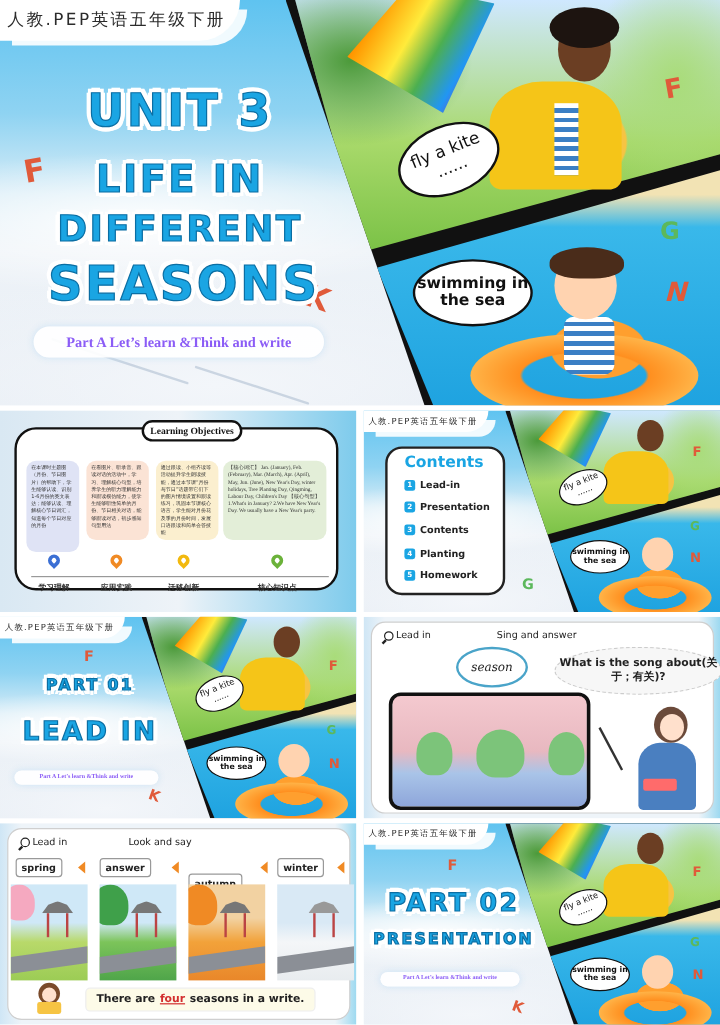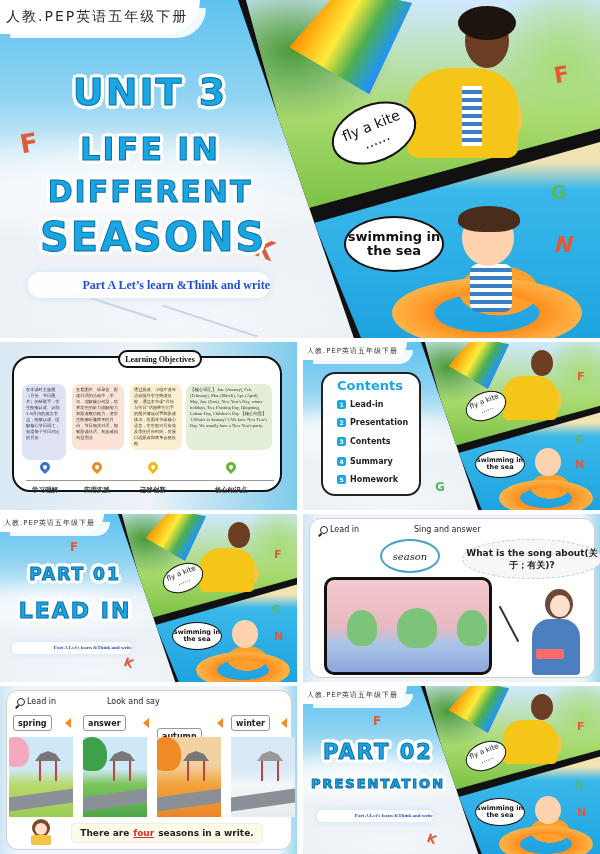--- a/index.html
+++ b/index.html
@@ -71,21 +71,21 @@
   .letter { position: absolute; font-family: "DejaVu Sans", sans-serif; font-weight: bold; }
   .title-block {
     position: absolute; text-align: center; font-family: "DejaVu Sans", sans-serif; font-weight: 900;
     color: #1aa5e3; text-transform: uppercase; letter-spacing: 2px;
     -webkit-text-stroke: 1px #0b6ea3;
     text-shadow: 0 0 0 #fff, 3px 3px 0 #fff, -3px -3px 0 #fff, 3px -3px 0 #fff, -3px 3px 0 #fff, 0 4px 0 #fff, 4px 0 0 #fff, -4px 0 0 #fff, 0 -4px 0 #fff;
   }
   .sub-pill {
     position: absolute; background: rgba(255,255,255,0.92); border-radius: 16px;
     box-shadow: 0 0 6px rgba(200,225,245,0.9);
-    text-align: right; font-family: "Liberation Serif", serif; font-weight: bold; color: #1d4ed8;
+    text-align: center; font-family: "Liberation Serif", serif; font-weight: bold; color: #8b5cf6;
   }
 
   
   .obj-card {
     position: absolute; left: 12px; top: 14px; width: 270px; height: 136px;
     background: #fff; border: 2px solid #111; border-radius: 18px;
   }
   .obj-title {
     position: absolute; left: 106px; top: 6px; width: 84px; height: 18px;
     background: #fff; border: 2px solid #111; border-radius: 10px;
@@ -256,21 +256,21 @@
     <div class="contents-item" style="top:44px;">
       <span class="num-badge">2</span>
       <span>Presentation</span>
     </div>
     <div class="contents-item" style="top:63px;">
       <span class="num-badge">3</span>
       <span>Contents</span>
     </div>
     <div class="contents-item" style="top:83px;">
       <span class="num-badge">4</span>
-      <span>Summary</span>
+      <span>Planting</span>
     </div>
     <div class="contents-item" style="top:101px;">
       <span class="num-badge">5</span>
       <span>Homework</span>
     </div>
   </div>
 </div>
 
 <div class="slide" id="s3">
   <div class="snow-bg"></div>
@@ -284,21 +284,21 @@
   <div class="boy boy-head" style="left:228px;top:8px;width:22px;height:26px;"></div>
   <div class="bubble" style="left:162px;top:50px;width:42px;height:28px;font-size:7px;transform:rotate(-22deg);border-width:1px;">fly a kite ......</div>
   <div class="ring" style="left:196px;top:138px;width:94px;height:36px;"></div>
   <div class="swimmer-head" style="left:232px;top:106px;width:26px;height:28px;"></div>
   <div class="bubble" style="left:172px;top:108px;width:50px;height:28px;font-size:6.5px;font-weight:bold;border-width:1px;">swimming in the sea</div>
   <div class="letter" style="left:70px;top:26px;font-size:12px;color:#e05a3a;">F</div>
   <div class="letter" style="left:274px;top:34px;font-size:11px;color:#e05a3a;">F</div>
   <div class="letter" style="left:272px;top:90px;font-size:10px;color:#5cb85c;">G</div>
   <div class="letter" style="left:274px;top:116px;font-size:11px;color:#e05a3a;">N</div>
   <div class="letter" style="left:124px;top:142px;font-size:12px;color:#e05a3a;transform:rotate(20deg);">K</div>
-  <div class="title-block" style="left:10px;top:50px;width:130px;font-size:17px;">PART 01</div>
+  <div class="title-block" style="left:10px;top:50px;width:130px;font-size:13px;">PART 01</div>
   <div class="title-block" style="left:10px;top:84px;width:130px;font-size:22px;">LEAD IN</div>
   <div class="sub-pill" style="left:12px;top:128px;width:120px;height:12px;line-height:12px;font-size:5px;">Part A Let’s learn &amp;Think and write</div>
 </div>
 
 <div class="slide" id="s4">
   <div class="lesson-bg"></div>
   <div class="lesson-card">
     <div class="lesson-tag">
       <span class="mag-icon"></span>
       <span>Lead in</span>

